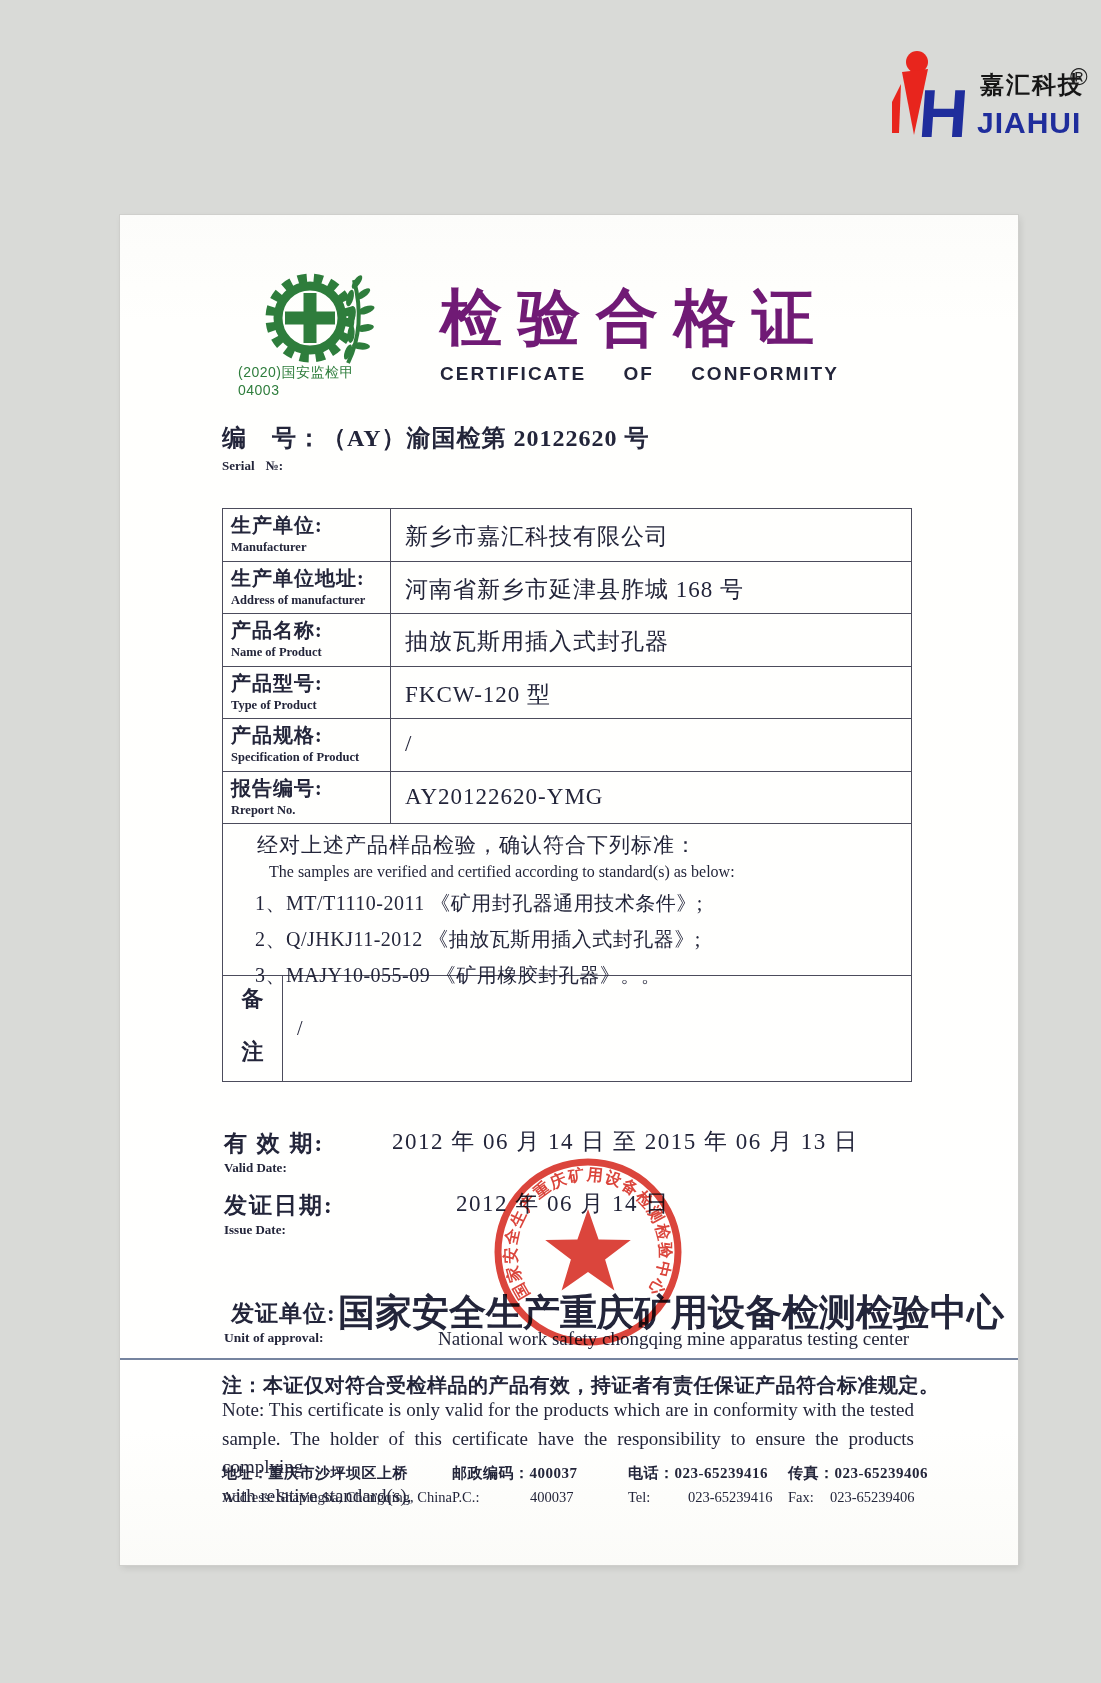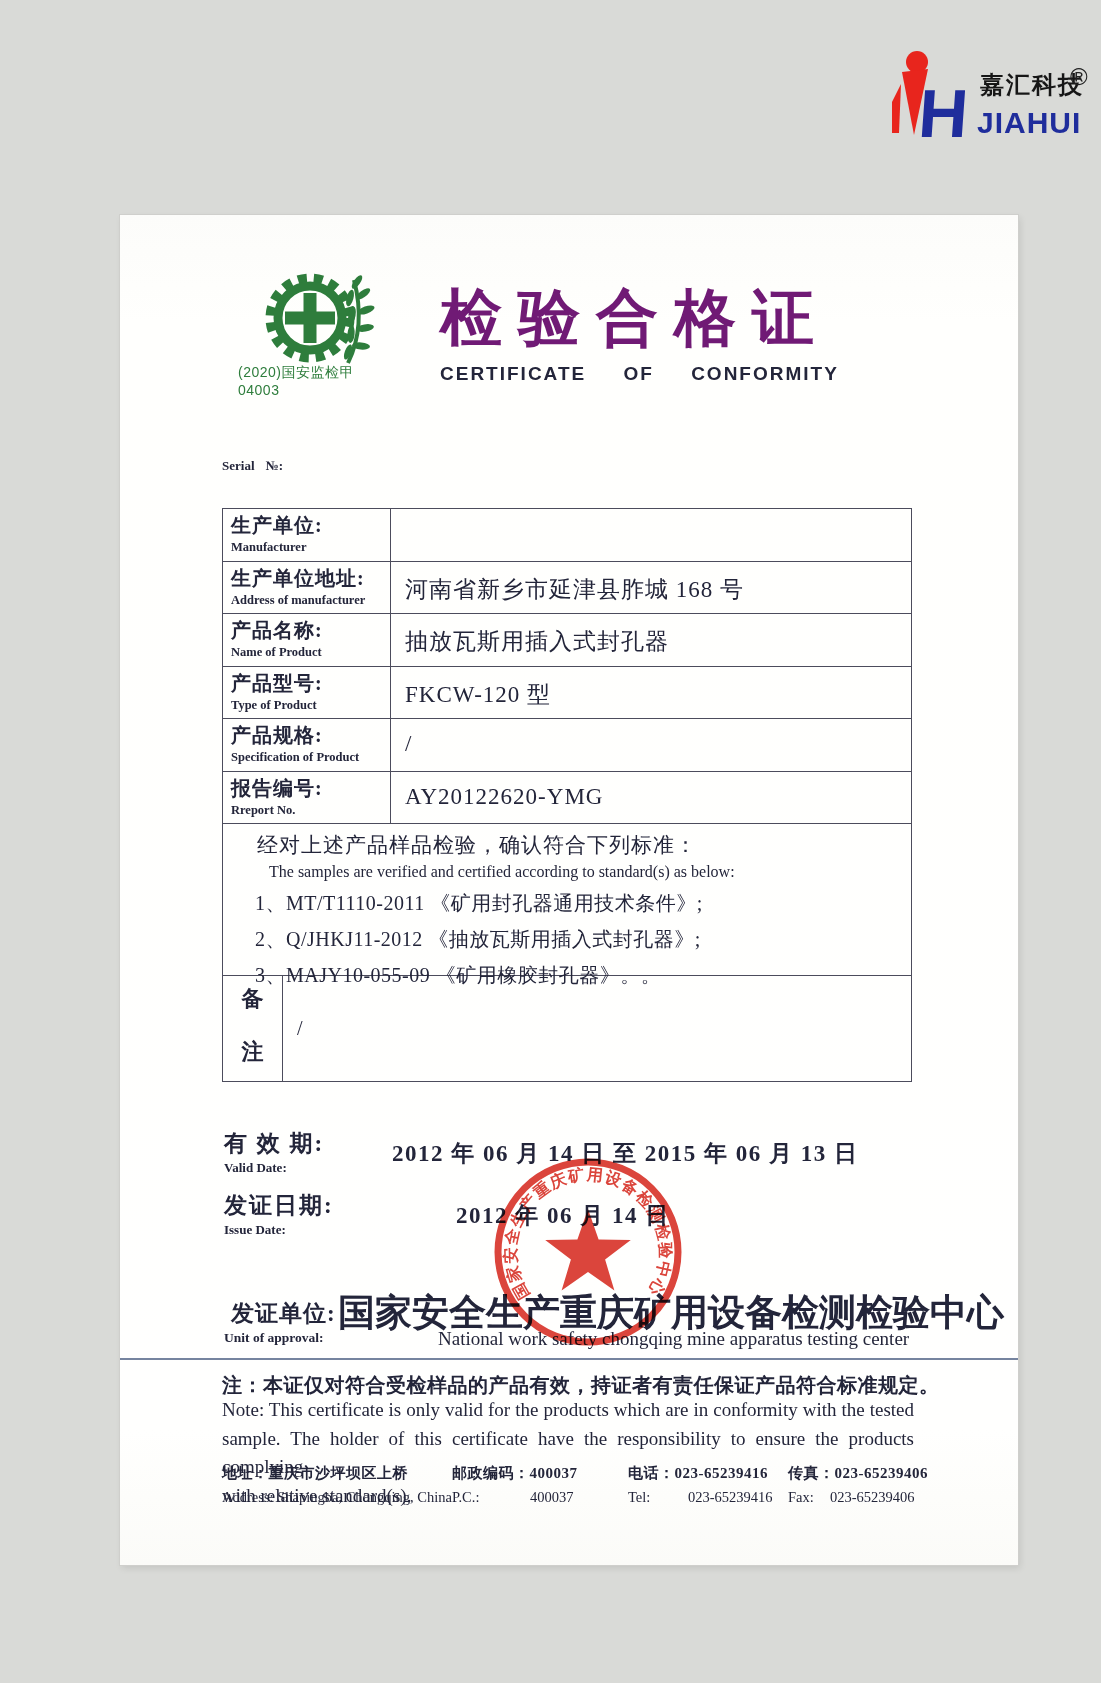--- a/index.html
+++ b/index.html
@@ -33,21 +33,21 @@
   .std-intro-en{margin:4px 0 0 46px;font-size:16px;}
   .std-item{margin:9px 0 0 32px;font-size:20px;letter-spacing:0.5px;}
   .t-remark{display:flex;flex:1;}
   .r-label{width:60px;border-right:1.3px solid #4c4c5c;box-sizing:border-box;
            display:flex;flex-direction:column;justify-content:space-between;align-items:center;
            padding:8px 0 14px 0;font-size:22px;font-weight:700;}
   .r-value{flex:1;display:flex;align-items:center;padding-left:14px;font-size:20px;}
   
   .lab-zh{font-size:23px;font-weight:700;letter-spacing:2px;white-space:nowrap;}
   .lab-en{font-size:13px;font-weight:700;}
-  .date-val{font-size:23px;font-weight:700;letter-spacing:1.5px;white-space:nowrap;margin-top:12px;}
+  .date-val{font-size:23px;font-weight:400;letter-spacing:1.5px;white-space:nowrap;}
   
   .stamp{left:488px;top:1152px;mix-blend-mode:multiply;opacity:0.92;}
   
   .appr-val-zh{left:338px;top:1288px;width:680px;font-size:37px;font-weight:600;white-space:nowrap;}
   .appr-val-en{left:438px;top:1328px;font-size:19px;white-space:nowrap;}
   .rule{left:120px;top:1358px;width:898px;height:2px;background:#76849f;}
   
   .note-zh{left:222px;top:1372px;font-size:20px;font-weight:600;letter-spacing:0.5px;white-space:nowrap;}
   .note-en{left:222px;top:1396px;width:692px;font-size:19px;line-height:28.5px;}
   .note-line{text-align:justify;}
@@ -97,28 +97,32 @@
       <ellipse cx="89" cy="66" rx="9" ry="3.6" transform="rotate(-85 89 66)"></ellipse>
       <ellipse cx="99" cy="78" rx="9" ry="3.6" transform="rotate(5 99 78)"></ellipse>
       <ellipse cx="86" cy="84" rx="8" ry="3.2" transform="rotate(-70 86 84)"></ellipse>
     </g>
   </svg>
   <div class="abs emblem-caption">(2020)国安监检甲04003</div>
 
   <div class="abs title-zh">检验合格证</div>
   <div class="abs title-en">CERTIFICATE OF CONFORMITY</div>
 
+  <div class="abs serial-line">
+    <span>编　号：</span><span>（AY）渝国检第 20122620 号</span>
+  </div>
   <div class="abs serial-en">Serial №:</div>
 
   <div class="abs cert-table">
     <div class="t-row">
       <div class="t-label">
         <div class="tl-zh">生产单位:</div>
         <div class="tl-en">Manufacturer</div>
       </div>
+      <div class="t-value">新乡市嘉汇科技有限公司</div>
     </div>
     <div class="t-row">
       <div class="t-label">
         <div class="tl-zh">生产单位地址:</div>
         <div class="tl-en">Address of manufacturer</div>
       </div>
       <div class="t-value">河南省新乡市延津县胙城 168 号</div>
     </div>
     <div class="t-row">
       <div class="t-label">

